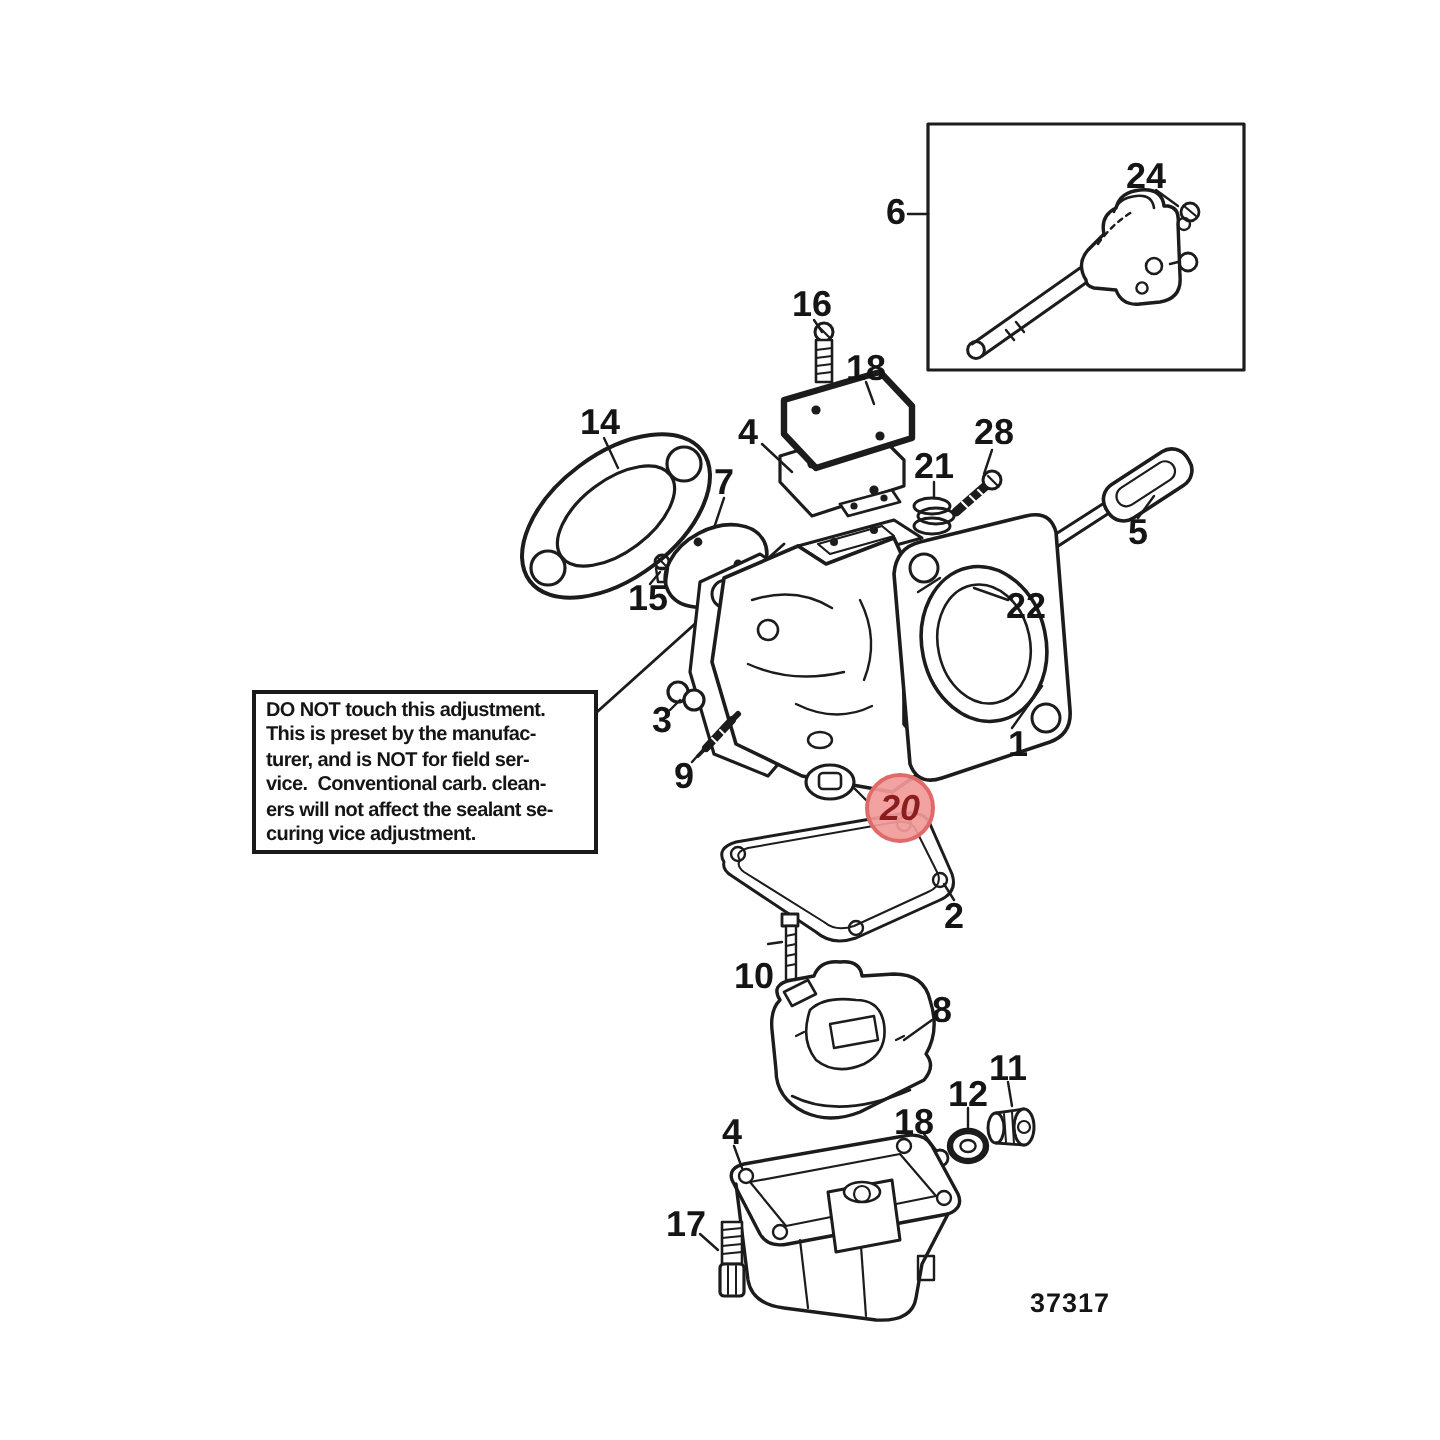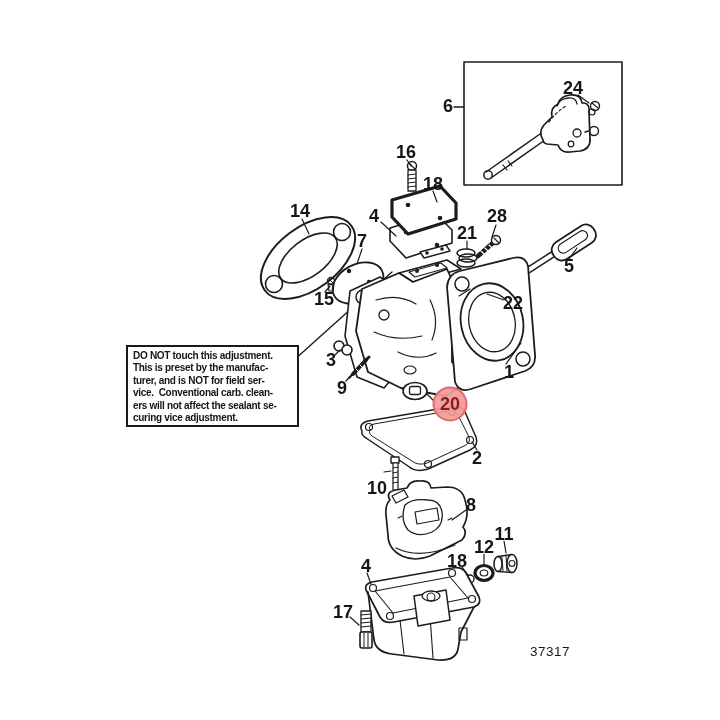--- a/index.html
+++ b/index.html
@@ -6,34 +6,34 @@
   .canvas{
     position:relative;width:720px;height:720px;background:#ffffff;
     font-family:"Liberation Sans", sans-serif;overflow:hidden;
   }
   .lineart{position:absolute;left:0;top:0;}
   .plabel{
     position:absolute;transform:translate(-50%,-50%);
     font-weight:bold;font-size:18px;line-height:1;color:#151515;
     white-space:nowrap;user-select:none;
   }
-  .plabel.hl{color:#8c1d1d;}
+  .plabel.hl{color:#8c1d1d;font-style:italic;}
   .warning{
     position:absolute;left:102px;top:345px;width:173px;height:82px;
     box-sizing:border-box;border:2px solid #1a1a1a;background:#fff;
     padding:3px 3px 3px 5px;
     margin-left:24px;
   }
   .warning .wline{
     font-weight:bold;font-size:10px;line-height:12.4px;color:#151515;
     letter-spacing:-0.3px;white-space:pre;
   }
   .fignum{
-    position:absolute;left:530px;top:644px;
-    font-weight:normal;font-size:13.5px;color:#151515;letter-spacing:0.5px;
+    position:absolute;left:515px;top:644px;
+    font-weight:bold;font-size:13.5px;color:#151515;letter-spacing:0.5px;
   }
 </style>
 </head>
 <body>
 
 <div class="canvas">
 
   <svg class="lineart" width="720" height="720" viewBox="0 0 720 720" fill="none" stroke="#1c1c1c" stroke-width="1.6" stroke-linecap="round" stroke-linejoin="round">
 
     <line x1="274" y1="378" x2="392" y2="272" stroke-width="1.4"></line>

